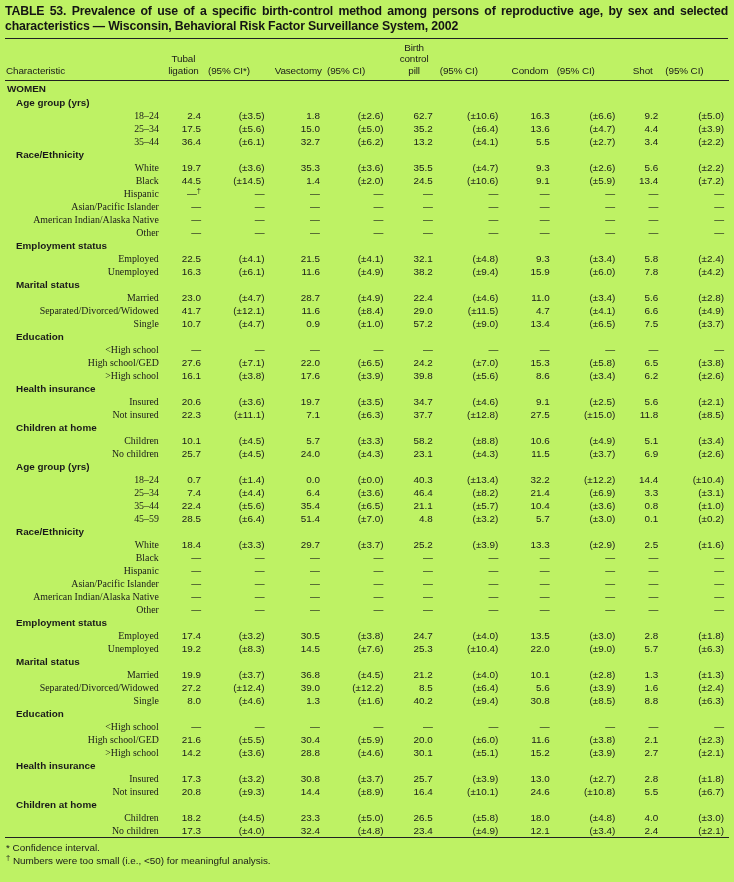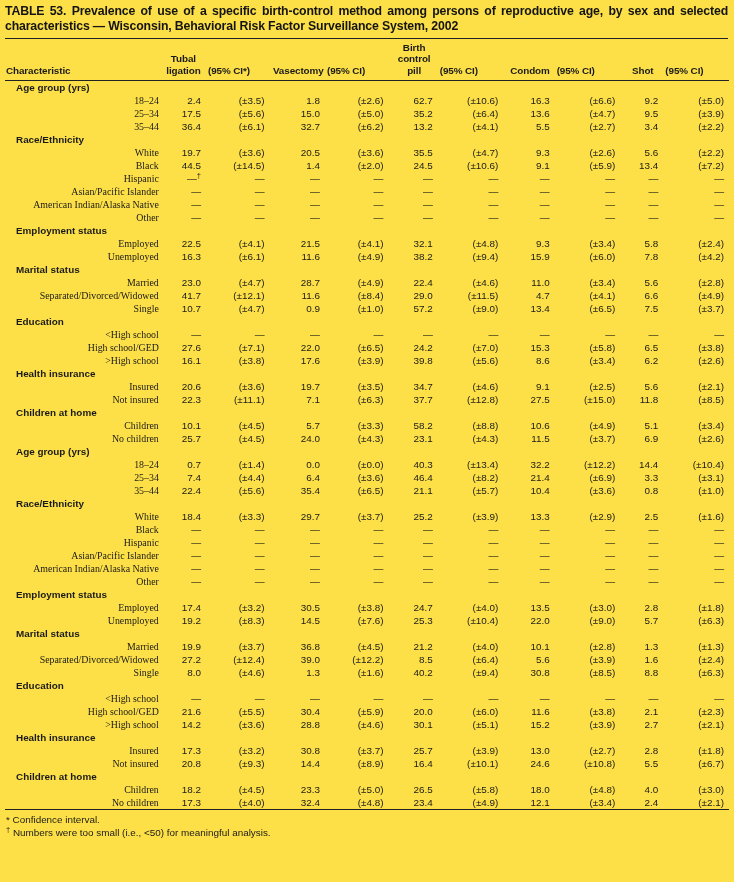--- a/index.html
+++ b/index.html
@@ -7,21 +7,21 @@
     padding: 0;
     background: #ffffff;
     color: #1a1a1a;
     font-family: "Liberation Sans", sans-serif;
   }
   .page {
     width: 734px;
     height: 882px;
     box-sizing: border-box;
     padding: 4px 6px 0 5px;
-    background: #fde047;
+    background: #bef264;
     overflow: hidden;
   }
   .table-title {
     font-weight: bold;
     font-size: 12.3px;
     line-height: 1.25;
     letter-spacing: -0.15px;
     text-align: justify;
     color: #141414;
     padding-bottom: 3px;
@@ -29,21 +29,21 @@
   }
   table.data-table {
     width: 724px;
     table-layout: fixed;
     border-collapse: collapse;
     font-size: 9.9px;
     color: #1a1a1a;
     border-bottom: 1.5px solid #222;
   }
   thead th {
-    font-weight: bold;
+    font-weight: normal;
     font-size: 9.9px;
     vertical-align: bottom;
     white-space: pre-line;
     line-height: 1.18;
     padding: 3px 0 3px 0;
     border-bottom: 1.5px solid #222;
     letter-spacing: -0.1px;
   }
   thead th.col-char { text-align: left; padding-left: 1px; }
   thead th.col-val  { text-align: center; }
@@ -116,20 +116,23 @@
 control
 pill</th>
           <th class="col-ci">(95% CI)</th>
           <th class="col-val">Condom</th>
           <th class="col-ci">(95% CI)</th>
           <th class="col-val">Shot</th>
           <th class="col-ci">(95% CI)</th>
         </tr>
       </thead>
     <tbody>
+        <tr class="row-group">
+          <td colspan="11">WOMEN</td>
+        </tr>
         <tr class="row-subgroup">
           <td colspan="11">Age group (yrs)</td>
         </tr>
         <tr>
           <td class="cell-label">18–24</td>
           <td class="cell-val">2.4</td>
           <td class="cell-ci">(±3.5)</td>
           <td class="cell-val">1.8</td>
           <td class="cell-ci">(±2.6)</td>
           <td class="cell-val">62.7</td>
@@ -142,21 +145,21 @@
         <tr>
           <td class="cell-label">25–34</td>
           <td class="cell-val">17.5</td>
           <td class="cell-ci">(±5.6)</td>
           <td class="cell-val">15.0</td>
           <td class="cell-ci">(±5.0)</td>
           <td class="cell-val">35.2</td>
           <td class="cell-ci">(±6.4)</td>
           <td class="cell-val">13.6</td>
           <td class="cell-ci">(±4.7)</td>
-          <td class="cell-val">9.5</td>
+          <td class="cell-val">4.4</td>
           <td class="cell-ci">(±3.9)</td>
         </tr>
         <tr>
           <td class="cell-label">35–44</td>
           <td class="cell-val">36.4</td>
           <td class="cell-ci">(±6.1)</td>
           <td class="cell-val">32.7</td>
           <td class="cell-ci">(±6.2)</td>
           <td class="cell-val">13.2</td>
           <td class="cell-ci">(±4.1)</td>
@@ -165,21 +168,21 @@
           <td class="cell-val">3.4</td>
           <td class="cell-ci">(±2.2)</td>
         </tr>
         <tr class="row-subgroup">
           <td colspan="11">Race/Ethnicity</td>
         </tr>
         <tr>
           <td class="cell-label">White</td>
           <td class="cell-val">19.7</td>
           <td class="cell-ci">(±3.6)</td>
-          <td class="cell-val">20.5</td>
+          <td class="cell-val">35.3</td>
           <td class="cell-ci">(±3.6)</td>
           <td class="cell-val">35.5</td>
           <td class="cell-ci">(±4.7)</td>
           <td class="cell-val">9.3</td>
           <td class="cell-ci">(±2.6)</td>
           <td class="cell-val">5.6</td>
           <td class="cell-ci">(±2.2)</td>
         </tr>
         <tr>
           <td class="cell-label">Black</td>
@@ -452,20 +455,33 @@
           <td class="cell-ci">(±5.6)</td>
           <td class="cell-val">35.4</td>
           <td class="cell-ci">(±6.5)</td>
           <td class="cell-val">21.1</td>
           <td class="cell-ci">(±5.7)</td>
           <td class="cell-val">10.4</td>
           <td class="cell-ci">(±3.6)</td>
           <td class="cell-val">0.8</td>
           <td class="cell-ci">(±1.0)</td>
         </tr>
+        <tr>
+          <td class="cell-label">45–59</td>
+          <td class="cell-val">28.5</td>
+          <td class="cell-ci">(±6.4)</td>
+          <td class="cell-val">51.4</td>
+          <td class="cell-ci">(±7.0)</td>
+          <td class="cell-val">4.8</td>
+          <td class="cell-ci">(±3.2)</td>
+          <td class="cell-val">5.7</td>
+          <td class="cell-ci">(±3.0)</td>
+          <td class="cell-val">0.1</td>
+          <td class="cell-ci">(±0.2)</td>
+        </tr>
         <tr class="row-subgroup">
           <td colspan="11">Race/Ethnicity</td>
         </tr>
         <tr>
           <td class="cell-label">White</td>
           <td class="cell-val">18.4</td>
           <td class="cell-ci">(±3.3)</td>
           <td class="cell-val">29.7</td>
           <td class="cell-ci">(±3.7)</td>
           <td class="cell-val">25.2</td>

